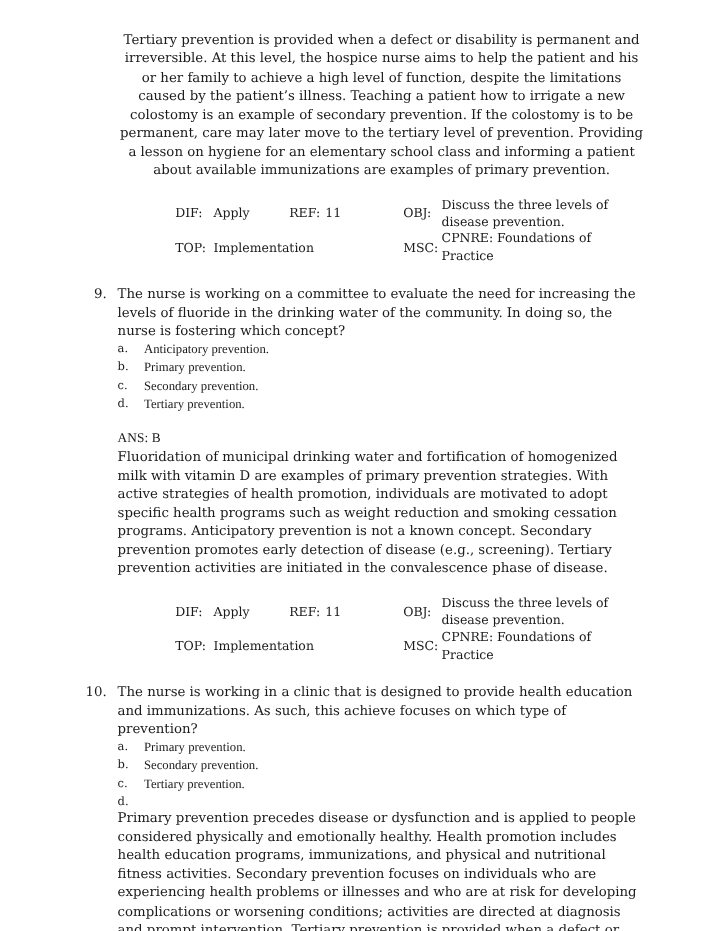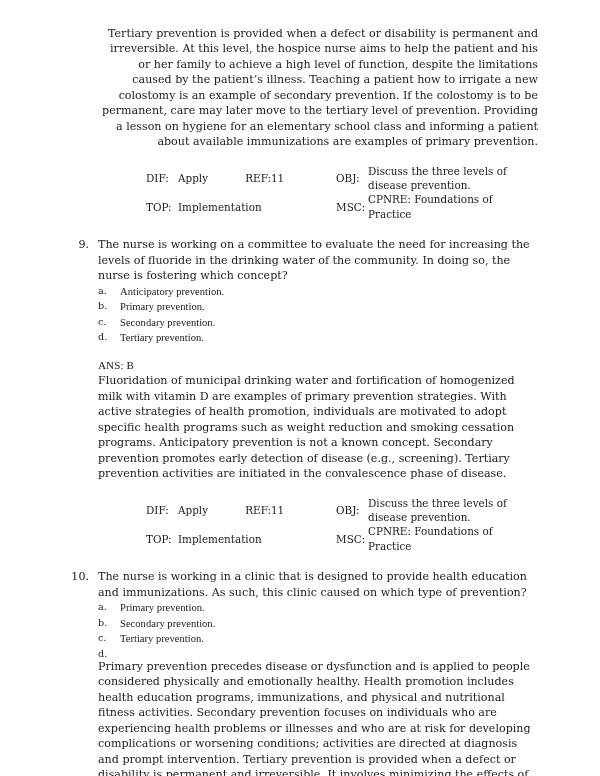--- a/index.html
+++ b/index.html
@@ -25,21 +25,21 @@
     position: absolute;
     left: 62px;
     top: 26px;
     width: 476px;
   }
 
   
   .para {
     font-size: 11.1px;
     line-height: 15.45px;
-    text-align: right;
+    text-align: center;
     margin: 0;
     padding-left: 36px;
   }
 
   
   .question {
     position: relative;
     padding-left: 36px;
     font-size: 11.1px;
     line-height: 15.45px;
@@ -120,21 +120,21 @@
   .meta-key {
     width: 32px;
     flex: 0 0 32px;
   }
   .meta-val {
     flex: 0 0 auto;
   }
   .meta-ref-key {
     width: 30px;
     flex: 0 0 30px;
-    text-align: right;
+    text-align: left;
   }
   .meta-ref-val {
     flex: 0 0 auto;
   }
   .meta-dif-val {
     width: 63px;
     flex: 0 0 63px;
   }
   .meta-right {
     display: flex;
@@ -246,21 +246,21 @@
           <span class="meta-rkey">MSC:</span>
           <span class="meta-rval">CPNRE: Foundations of Practice</span>
         </div>
       </div>
     </div>
 
     <div class="sp-16"></div>
 
     <div class="question">
       <span class="q-number">10.</span>
-      <span class="q-stem">The nurse is working in a clinic that is designed to provide health education and immunizations. As such, this clinic caused on which type of prevention?</span>
+      <span class="q-stem">The nurse is working in a clinic that is designed to provide health education and immunizations. As such, this achieve focuses on which type of prevention?</span>
     </div>
     <ul class="options" style="padding-left:36px;">
       <li class="option">
         <span class="option-letter">a.</span>
         <span class="option-text">Primary prevention.</span>
       </li>
       <li class="option">
         <span class="option-letter">b.</span>
         <span class="option-text">Secondary prevention.</span>
       </li>

